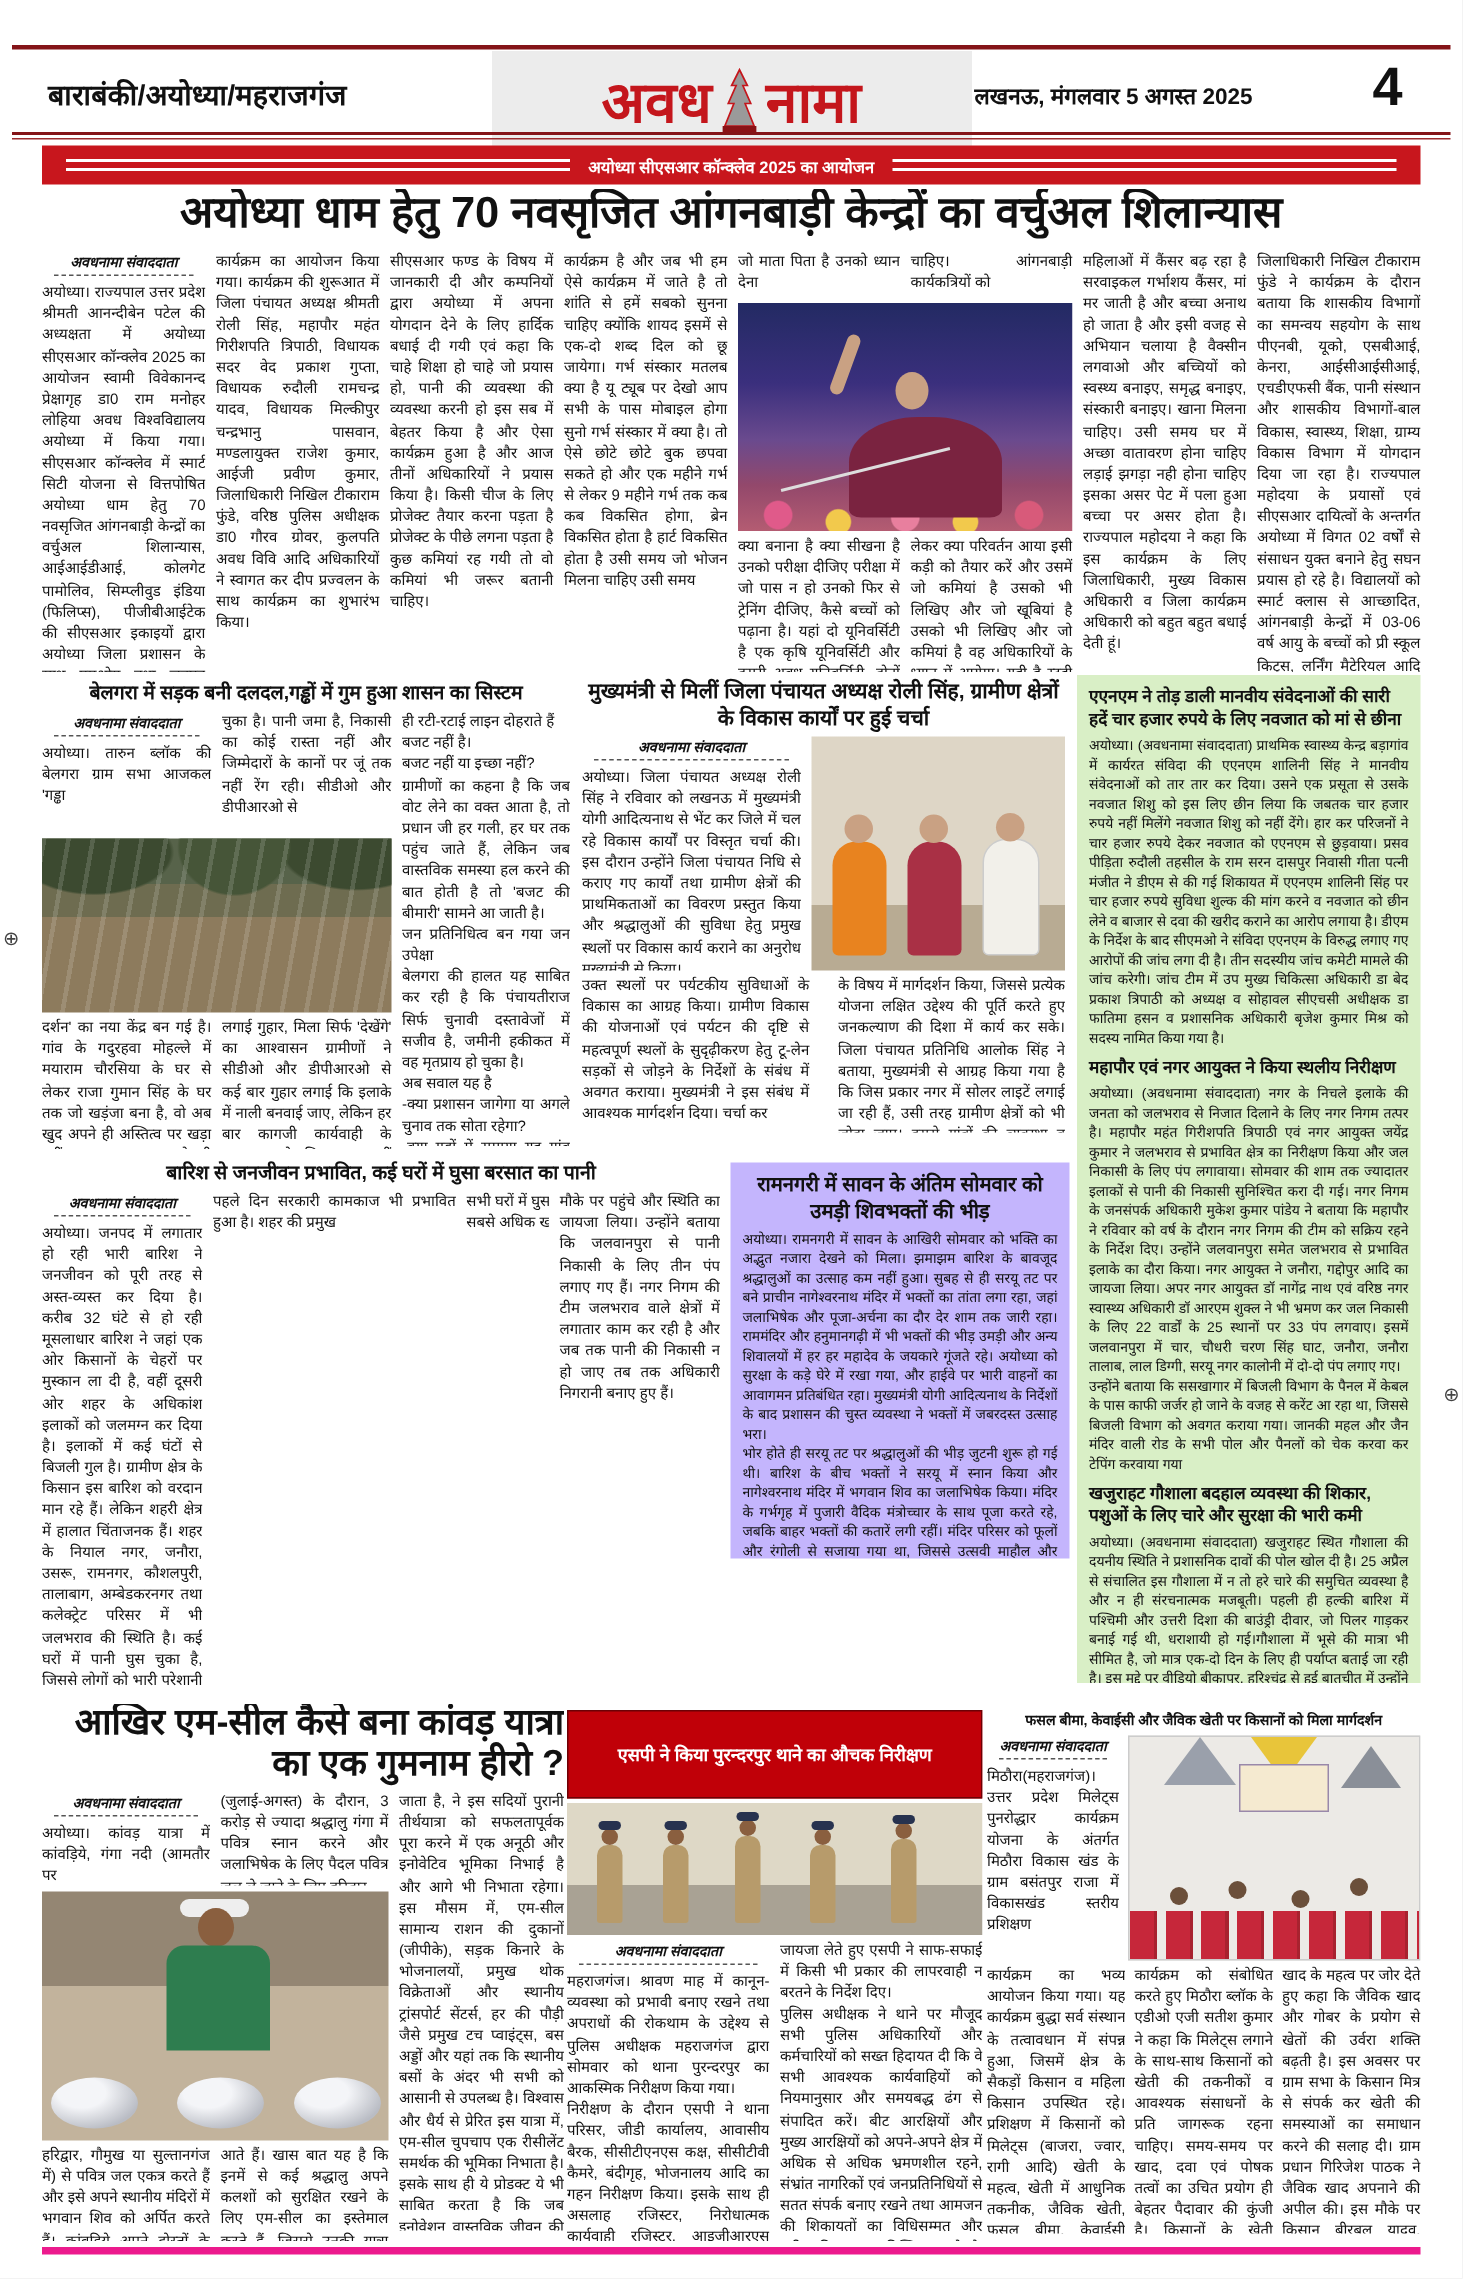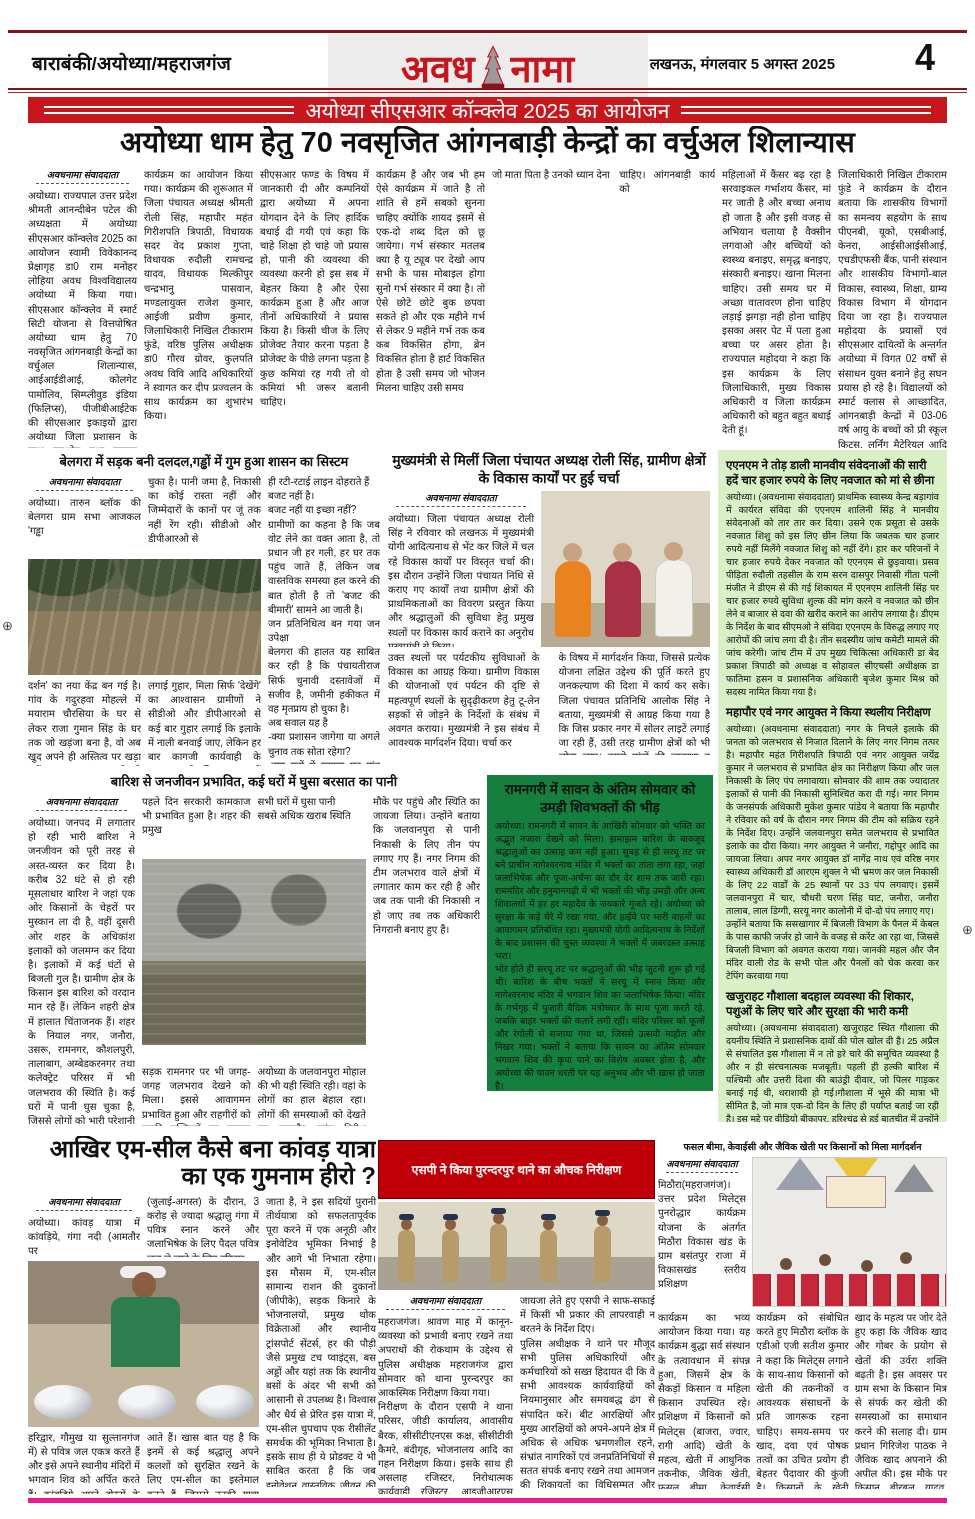--- a/index.html
+++ b/index.html
@@ -17,34 +17,34 @@
   .dateline{position:absolute;right:132px;top:20px;font-size:15px;font-weight:bold}
   .pagenum{position:absolute;right:32px;top:4px;font-size:36px;font-weight:bold}
   .hdr-line1{position:absolute;left:8px;right:8px;top:88px;height:2px;background:#841418}
   .hdr-line2{position:absolute;left:8px;right:8px;top:92px;height:1px;background:#9b2a2e}
 
   
   .banner{position:absolute;left:28px;right:28px;top:97px;height:26px;background:#c8161d;
           display:flex;align-items:center;gap:12px;padding:0 16px;box-sizing:border-box}
   .blines{flex:1;display:flex;flex-direction:column;gap:4px}
   .blines i{height:2px;background:#fff}
-  .btext{color:#fff;font-size:21px;font-weight:normal;white-space:nowrap}
+  .btext{color:#fff;font-size:11px;font-weight:bold;white-space:nowrap}
   .main-hl{position:absolute;left:14px;right:14px;top:126px;margin:0;font-size:29px;font-weight:800;
            text-align:center;white-space:nowrap;overflow:hidden;line-height:1.15}
 
   
   .body{font-size:10px;line-height:1.42;text-align:justify;white-space:pre-line;overflow:hidden}
   .byline{font-size:9.5px;font-weight:bold;font-style:italic;text-align:center}
   .bydash{border-bottom:1px dashed #555;margin:2px 8px 5px}
   .photo{position:relative;overflow:hidden}
 
   
   .main-body{position:absolute;left:28px;top:168px;width:919px;height:280px;display:flex;gap:7px;overflow:hidden}
   .main-body .col{flex:1;overflow:hidden}
-  .photo-block{width:223px;flex:none;display:flex;flex-direction:row;gap:4px;overflow:hidden}
+  .photo-block{width:223px;flex:none;display:flex;flex-direction:column;gap:4px;overflow:hidden}
   .ptop{display:flex;gap:7px;flex:none;height:30px}
   .pbot{display:flex;gap:7px;flex:1}
   .ptop .body,.pbot .body{flex:1}
   .gov{height:152px;flex:none;background:
         radial-gradient(circle at 12% 93%, #e05a8a 0 9px, transparent 10px),
         radial-gradient(circle at 30% 96%, #f2c94c 0 8px, transparent 9px),
         radial-gradient(circle at 50% 94%, #e87f9e 0 9px, transparent 10px),
         radial-gradient(circle at 68% 96%, #f2c94c 0 8px, transparent 9px),
         radial-gradient(circle at 87% 93%, #d85a7a 0 9px, transparent 10px),
         linear-gradient(180deg,#232a63 0%,#3a2f7d 35%,#6a4a8e 60%,#93486b 80%,#b45c72 100%)}
@@ -89,32 +89,32 @@
             padding:6px 8px;box-sizing:border-box;overflow:hidden}
   .g-hl{margin:2px 0 3px;font-size:11.5px;font-weight:800;text-align:left;line-height:1.3}
   .g-body{font-size:9.3px;line-height:1.4;text-align:justify;white-space:pre-line;overflow:hidden}
   .g-art{margin-bottom:6px}
 
   
   .rain{position:absolute;left:28px;top:772px;width:452px;height:358px;overflow:hidden}
   .rain-hl{margin:0 0 5px;font-size:13px;font-weight:800;text-align:center;white-space:nowrap;overflow:hidden}
   .rain-cols{display:flex;gap:7px;height:calc(100% - 27px)}
   .rcol{width:107px;flex:none;overflow:hidden}
-  .rmid{flex:1;display:flex;flex-direction:column;gap:20px;overflow:hidden}
+  .rmid{flex:1;display:flex;gap:20px;overflow:hidden}
   .rtoprow{display:flex;gap:7px;flex:none;height:44px}
   .rbotrow{display:flex;gap:7px;flex:1}
   .rtoprow .body,.rbotrow .body{flex:1}
   .flood{height:186px;flex:none;background:
         repeating-linear-gradient(0deg,rgba(255,255,255,.10) 0 2px,transparent 2px 10px),
         radial-gradient(ellipse at 30% 28%, #63635f 0 14%, transparent 15%),
         radial-gradient(ellipse at 70% 22%, #6e6e68 0 12%, transparent 13%),
         linear-gradient(180deg,#a7a7a2 0 55%,#7e7a68 55% 62%,#6d6a58 62% 100%)}
 
   
-  .pinkbox{position:absolute;left:487px;top:775px;width:226px;height:316px;background:#15803d;
+  .pinkbox{position:absolute;left:487px;top:775px;width:226px;height:264px;background:#c4b5fd;
            padding:6px 8px;box-sizing:border-box;overflow:hidden}
   .pk-hl{margin:0 0 4px;font-size:13.5px;font-weight:800;text-align:center;line-height:1.3}
   .pk-sub{margin:4px 0 2px;font-size:11.5px;font-weight:800;text-align:center}
   .pk-body{font-size:9.3px;line-height:1.4;text-align:justify;white-space:pre-line;overflow:hidden}
 
   
   .mseal{position:absolute;left:28px;top:1136px;width:348px;height:358px;overflow:hidden}
   .ms-hl{margin:0 0 5px;font-size:24px;font-weight:800;line-height:1.12;text-align:right}
   .ms-cols{display:flex;gap:7px;height:calc(100% - 66px)}
   .ms-left{width:231px;flex:none;display:flex;flex-direction:column;gap:4px}

